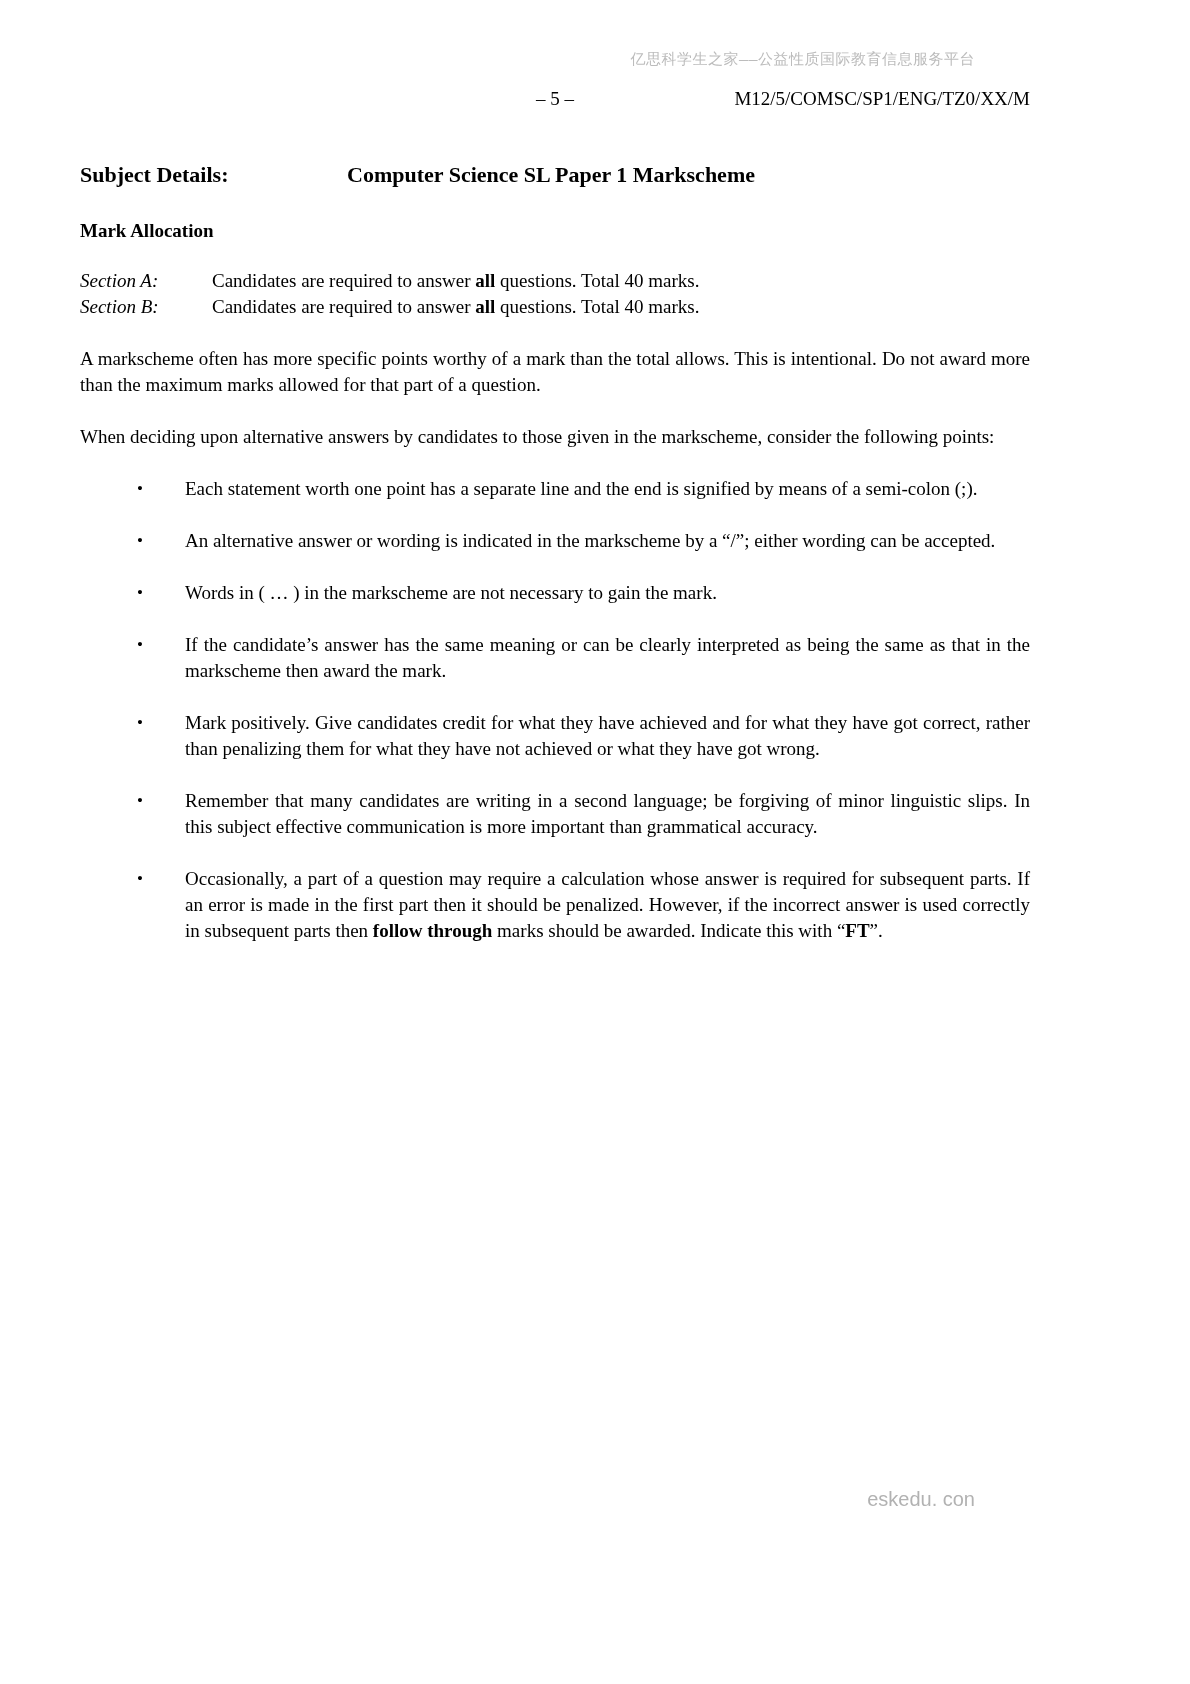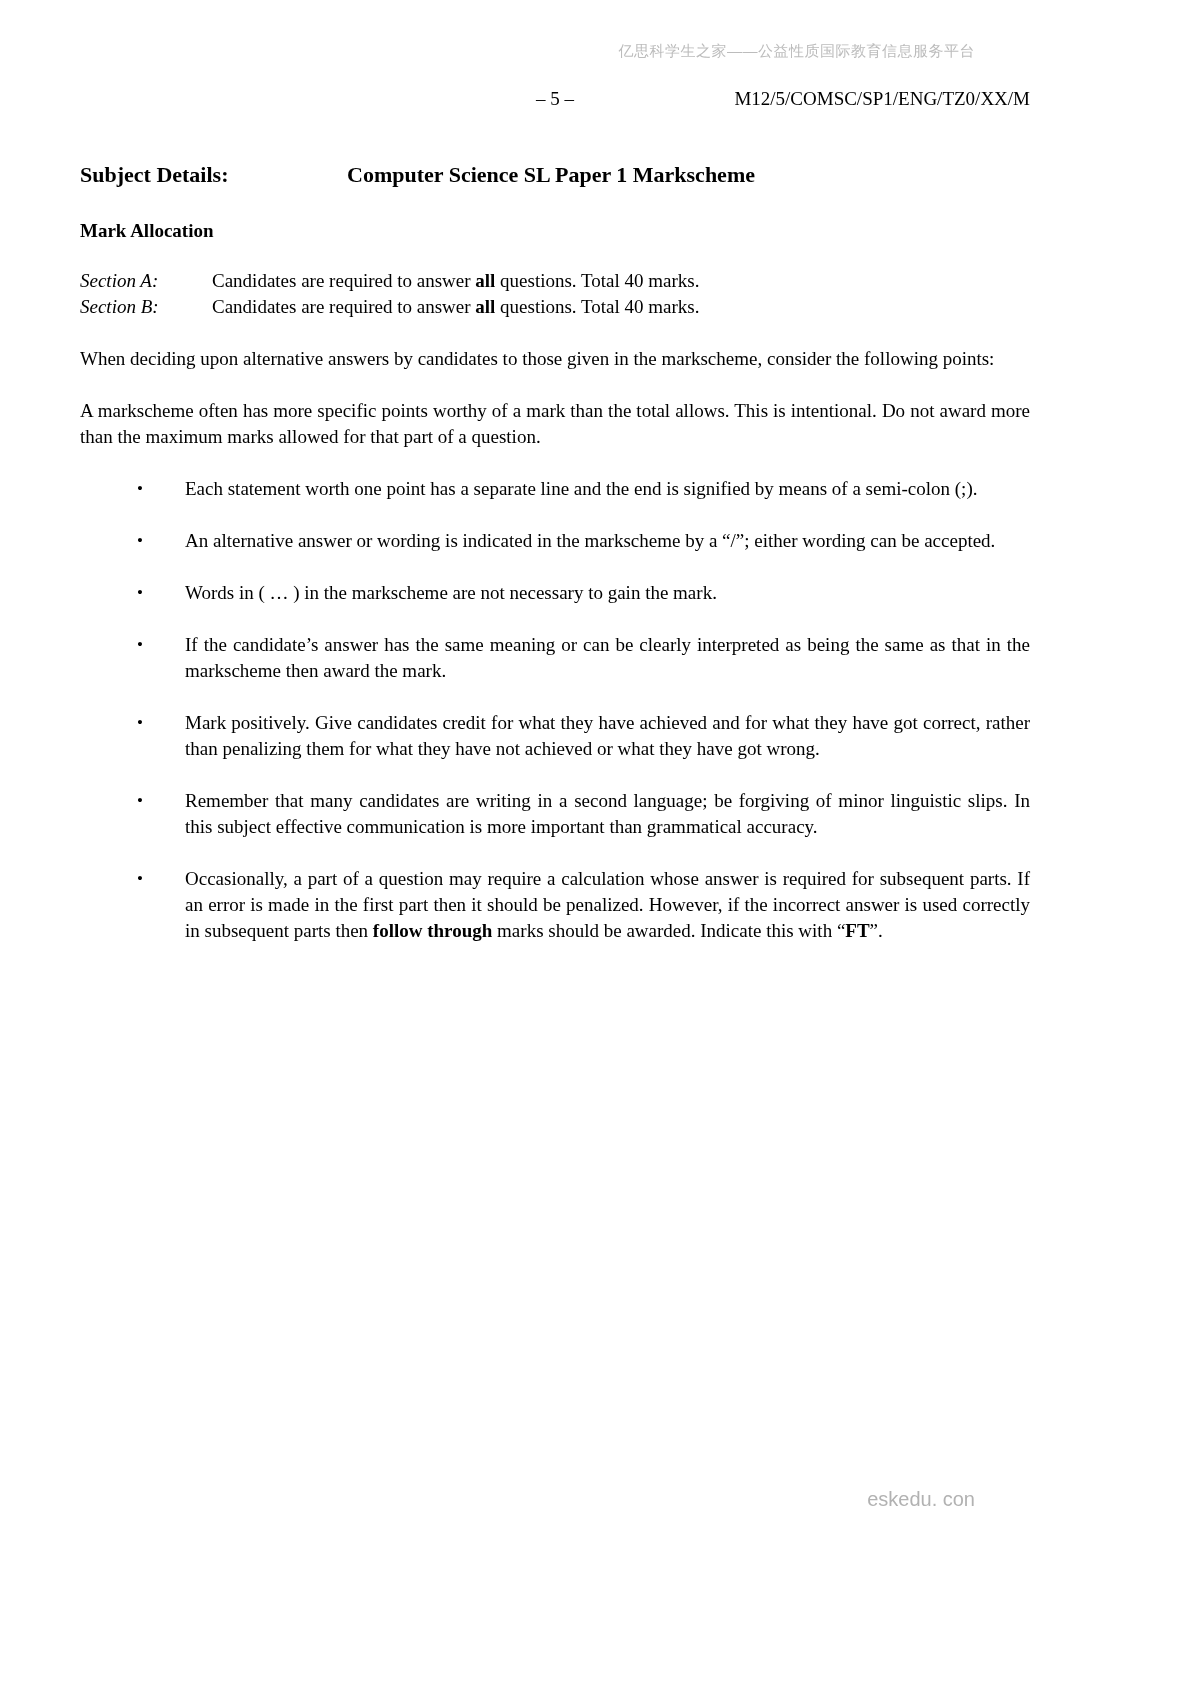--- a/index.html
+++ b/index.html
@@ -10,23 +10,23 @@
     height: 1684px;
     margin: 0 auto;
     background: #ffffff;
     color: #000000;
     font-family: "Liberation Serif", serif;
     padding: 88px 160px 0 80px;
     overflow: hidden;
   }
   .watermark {
     position: absolute;
-    top: 42px;
+    top: 50px;
     right: 215px;
-    font-family: Liberation Sans, sans-serif;
+    font-family: Liberation Mono, monospace;
     font-size: 15px;
     color: #bcbcbc;
     letter-spacing: 0.5px;
     margin-left: 19px;
   }
   .header-row {
     position: relative;
     height: 30px;
     font-size: 19px;
   }
@@ -108,23 +108,23 @@
       <span class="alloc-label">Section A:</span>
       <span><span>Candidates are required to answer </span><b>all</b><span> questions.  Total 40 marks.</span></span>
     </div>
     <div class="alloc-row">
       <span class="alloc-label">Section B:</span>
       <span><span>Candidates are required to answer </span><b>all</b><span> questions.  Total 40 marks.</span></span>
     </div>
   </div>
 
 
+  <p class="para">A markscheme often has more specific points worthy of a mark than the total allows.  This is intentional. Do not award more than the maximum marks allowed for that part of a question.</p>
+
   <p class="para">When deciding upon alternative answers by candidates to those given in the markscheme, consider the following points:</p>
-
-  <p class="para">A markscheme often has more specific points worthy of a mark than the total allows.  This is intentional. Do not award more than the maximum marks allowed for that part of a question.</p>
 
   <div>
 
     <div class="bullet">
       <span class="bullet-marker">•</span>
       <span class="bullet-text">Each statement worth one point has a separate line and the end is signified by means of a semi-colon (;).</span>
     </div>
 
     <div class="bullet">
       <span class="bullet-marker">•</span>

